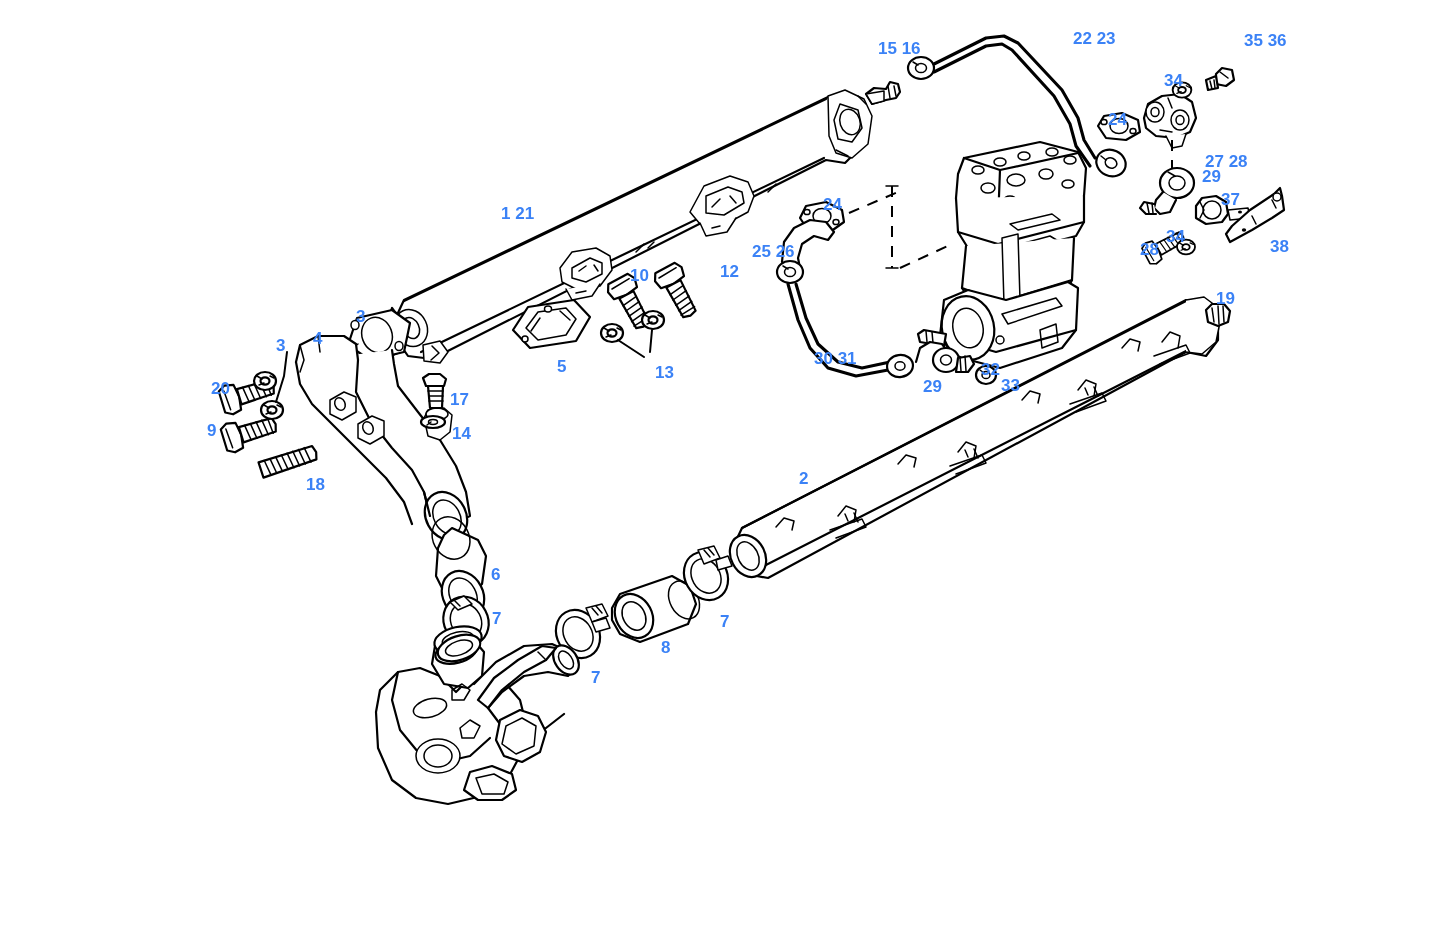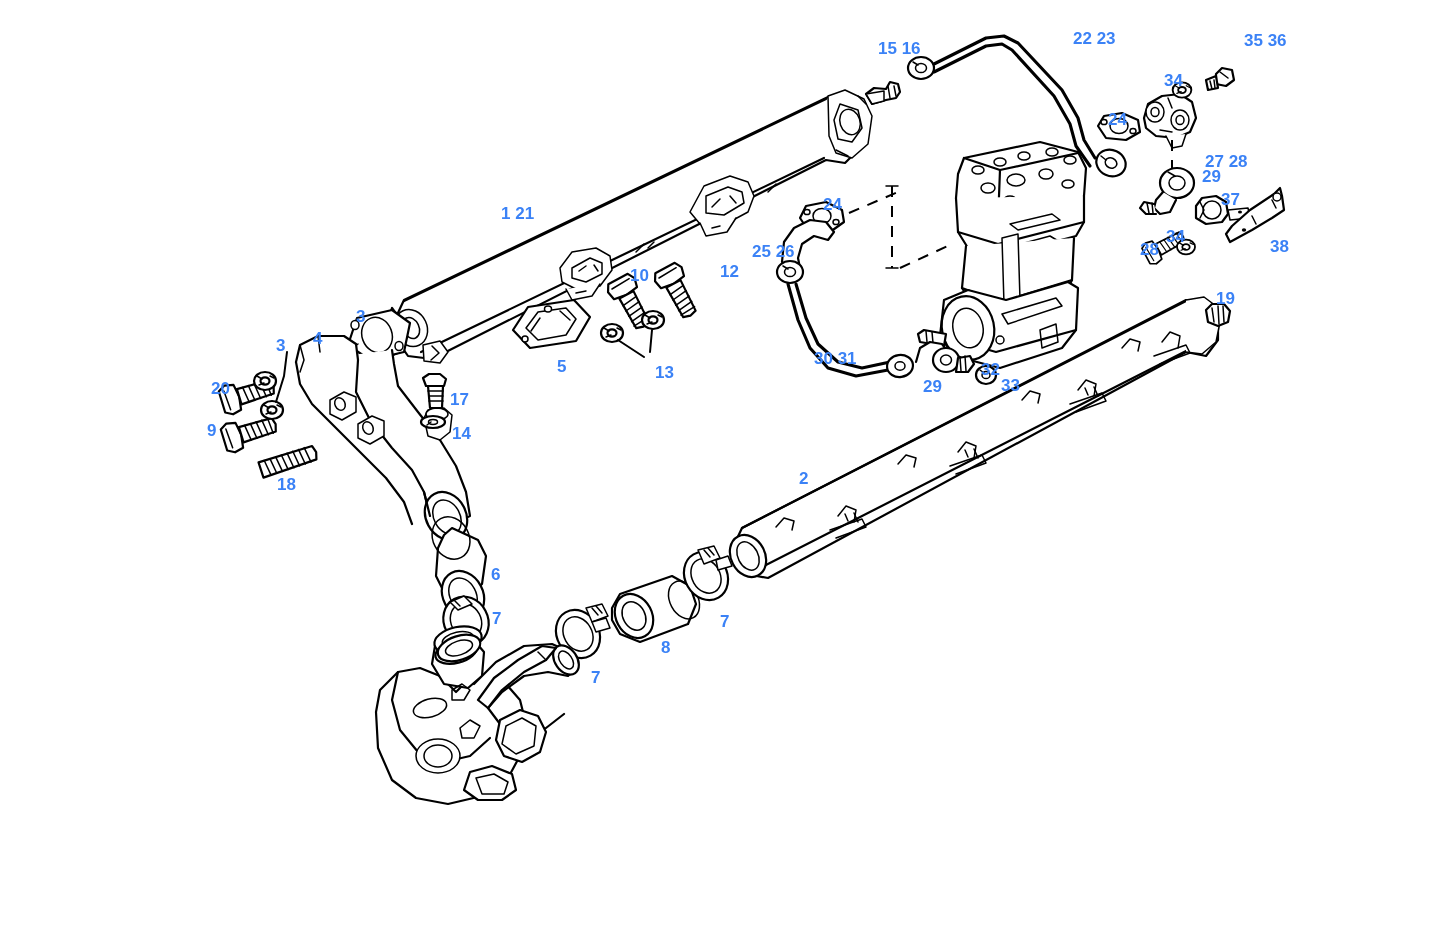--- a/index.html
+++ b/index.html
@@ -463,21 +463,21 @@
   <div class="lbl" style="left:452px;top:425px;">14</div>
 
   <div class="lbl" style="left:878px;top:40px;">
     <span class="frac" style="display:block;text-align:center;">
       <span class="num">15</span>
       <span class="den">16</span>
     </span>
   </div>
 
   <div class="lbl" style="left:450px;top:391px;">17</div>
-  <div class="lbl" style="left:277px;top:476px;">18</div>
+  <div class="lbl" style="left:306px;top:476px;">18</div>
   <div class="lbl" style="left:1216px;top:290px;">19</div>
   <div class="lbl" style="left:211px;top:380px;">20</div>
 
   <div class="lbl" style="left:1073px;top:30px;">
     <span class="frac" style="display:block;text-align:center;">
       <span class="num">22</span>
       <span class="den">23</span>
     </span>
   </div>
 

